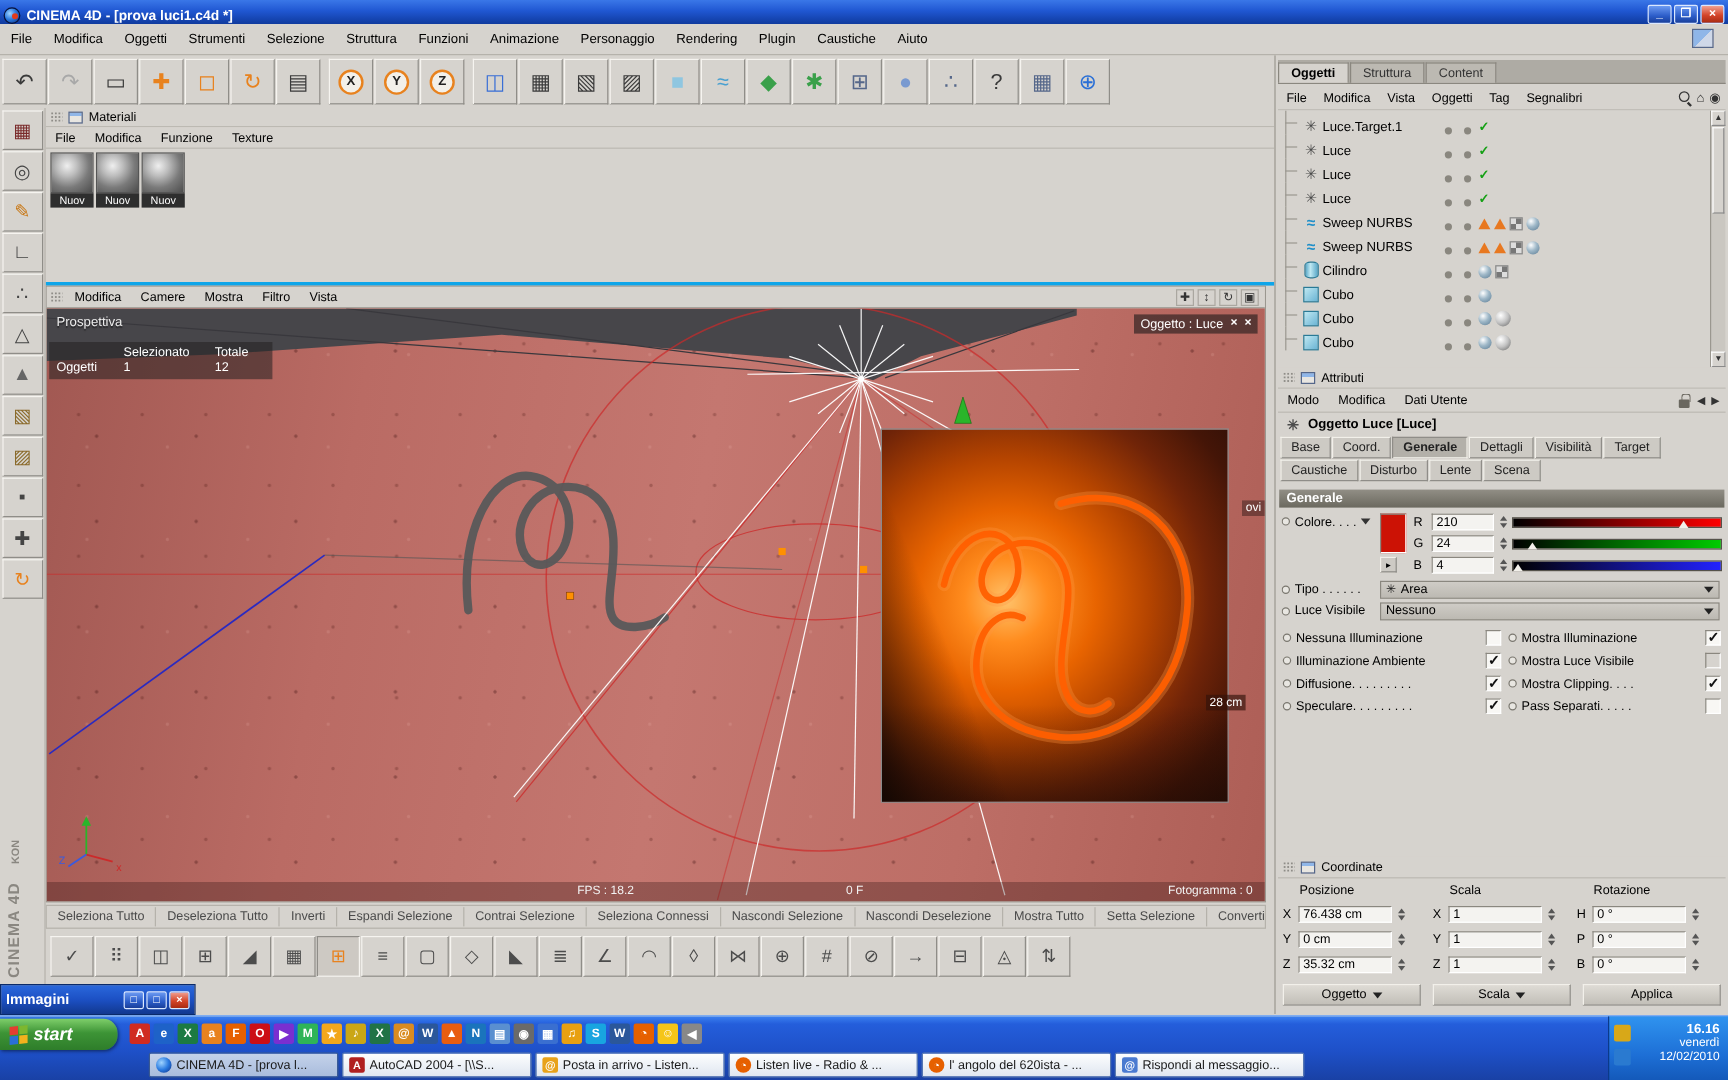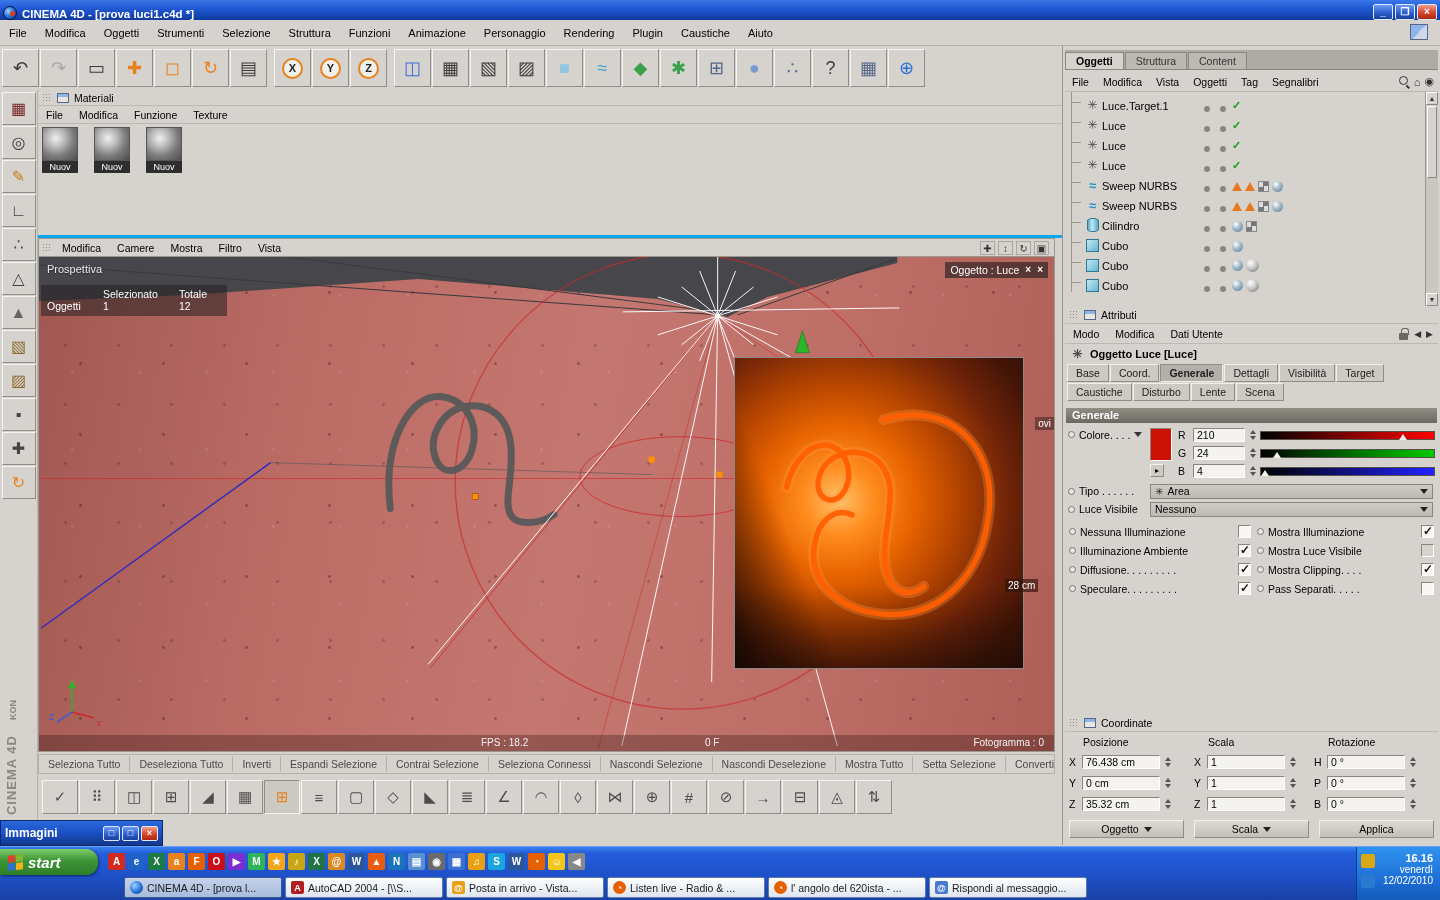--- a/index.html
+++ b/index.html
@@ -34,21 +34,21 @@
 .brand-small{top:700px;font-size:9px;writing-mode:vertical-rl;transform:rotate(180deg);left:8px}
 .brand-large{top:735px;font-size:13px;writing-mode:vertical-rl;transform:rotate(180deg);left:4px;letter-spacing:1px}
 
 
 .materials{position:absolute;left:38px;top:90px;width:1024px;height:148px;background:#d6d3ce;border-bottom:3px solid #0ea5e9}
 .panel-strip{height:16px;display:flex;align-items:center;gap:5px;padding:0 4px;background:#d6d3ce;border-bottom:1px solid #bcb9b2;font-size:10.5px}
 .grip{width:10px;height:9px;background:radial-gradient(circle,#8f8d88 30%,transparent 34%) 0 0/3px 3px;flex:none}
 .mini-win-icon{width:12px;height:10px;border:1px solid #55678a;background:linear-gradient(#8fb6e8 35%,#e8e6e1 35%)}
 .menus-row{height:18px;display:flex;align-items:center;background:#d6d3ce;border-bottom:1px solid #bcb9b2}
 .menus-row .menu-item{padding:2px 8px;font-size:10.5px}
-.mat-body{display:flex;gap:16px;padding:3px 4px;align-items:flex-start}
+.mat-body{display:flex;gap:2px;padding:3px 4px;align-items:flex-start}
 .mat{width:36px}
 .mat-sphere{width:36px;height:34px;background:radial-gradient(circle at 38% 32%,#efefef 0%,#bdbdbd 28%,#7a7a7a 60%,#4c4c4c 100%);border:1px solid #555}
 .mat-label{height:12px;background:#2e2e2e;color:#fff;font-size:9px;text-align:center;line-height:12px}
 
 
 .viewport{position:absolute;left:38px;top:238px;width:1017px;height:514px;border:1px solid #9a978f;z-index:10}
 .vp-menubar{height:18px;display:flex;align-items:center;background:#d6d3ce;border-bottom:1px solid #9a978f;gap:2px;padding:0 3px}
 .vp-menubar .menu-item{padding:2px 8px;font-size:10.5px}
 .vp-icons{margin-left:auto;display:flex;gap:3px;padding-right:2px}
 .vp-ic{width:15px;height:14px;font-size:10px;line-height:13px;text-align:center;color:#333;background:#d6d3ce;border:1px solid #aaa7a0}
@@ -195,21 +195,21 @@
 .tasks{position:absolute;left:124px;top:30px;display:flex;gap:3px}
 .task-btn{width:158px;height:21px;background:linear-gradient(180deg,#fdfefe,#dfe6f0);border:1px solid #5a7ab0;border-radius:2px;display:flex;align-items:center;gap:4px;padding:0 5px;font-size:10.5px;color:#1a1a1a;overflow:hidden;white-space:nowrap}
 .task-btn.active{background:linear-gradient(180deg,#c4d2ea,#a9bcdc);border-color:#3a5a90}
 .task-ic{width:13px;height:13px;border-radius:2px;flex:none;color:#fff;font-size:9px;font-weight:bold;display:flex;align-items:center;justify-content:center}
 .task-ic.t-c4d{border-radius:50%;background:radial-gradient(circle at 35% 35%,#9fd4ff,#2a7ae0 50%,#0a2a80)}
 .task-ic.t-autocad{background:#b02020}.task-ic.t-autocad::before{content:'A'}
 .task-ic.t-outlook{background:#e8a21a}.task-ic.t-outlook::before{content:'@'}
 .task-ic.t-firefox{background:#e66000;border-radius:50%}.task-ic.t-firefox::before{content:'◔'}
 .task-ic.t-mail{background:#4a7ad0}.task-ic.t-mail::before{content:'@'}
 .task-label{overflow:hidden;text-overflow:ellipsis}
-.tray{position:absolute;right:0;top:0;width:84px;height:54px;background:linear-gradient(180deg,#2f93ef 0%,#1d6fd6 60%,#1358b8 100%);border-left:1px solid #0a3a8a;color:#fff;text-align:right;padding:5px 7px 8px 24px}
+.tray{position:absolute;right:0;top:0;width:100px;height:54px;background:linear-gradient(180deg,#2f93ef 0%,#1d6fd6 60%,#1358b8 100%);border-left:1px solid #0a3a8a;color:#fff;text-align:right;padding:5px 7px 8px 24px}
 .tray-time{font-size:11px;font-weight:bold}
 .tray-day,.tray-date{font-size:10px}
 .tray-ics{position:absolute;left:4px;top:7px;display:flex;flex-direction:column;gap:6px}
 .tray-ic{width:14px;height:14px;border-radius:2px}
 
 
 .menu-item{white-space:nowrap}
 </style>
 </head>
 <body>
@@ -1094,21 +1094,21 @@
           <span class="task-label">CINEMA 4D - [prova l...</span>
         </div>
 
         <div class="task-btn" data-name="taskbar-task-button">
           <span class="task-ic t-autocad" data-name="task-icon"></span>
           <span class="task-label">AutoCAD 2004 - [\\S...</span>
         </div>
 
         <div class="task-btn" data-name="taskbar-task-button">
           <span class="task-ic t-outlook" data-name="task-icon"></span>
-          <span class="task-label">Posta in arrivo - Vista...</span>
+          <span class="task-label">Posta in arrivo - Listen...</span>
         </div>
 
         <div class="task-btn" data-name="taskbar-task-button">
           <span class="task-ic t-firefox" data-name="task-icon"></span>
           <span class="task-label">Listen live - Radio &amp; ...</span>
         </div>
 
         <div class="task-btn" data-name="taskbar-task-button">
           <span class="task-ic t-firefox" data-name="task-icon"></span>
           <span class="task-label">l' angolo del 620ista - ...</span>

